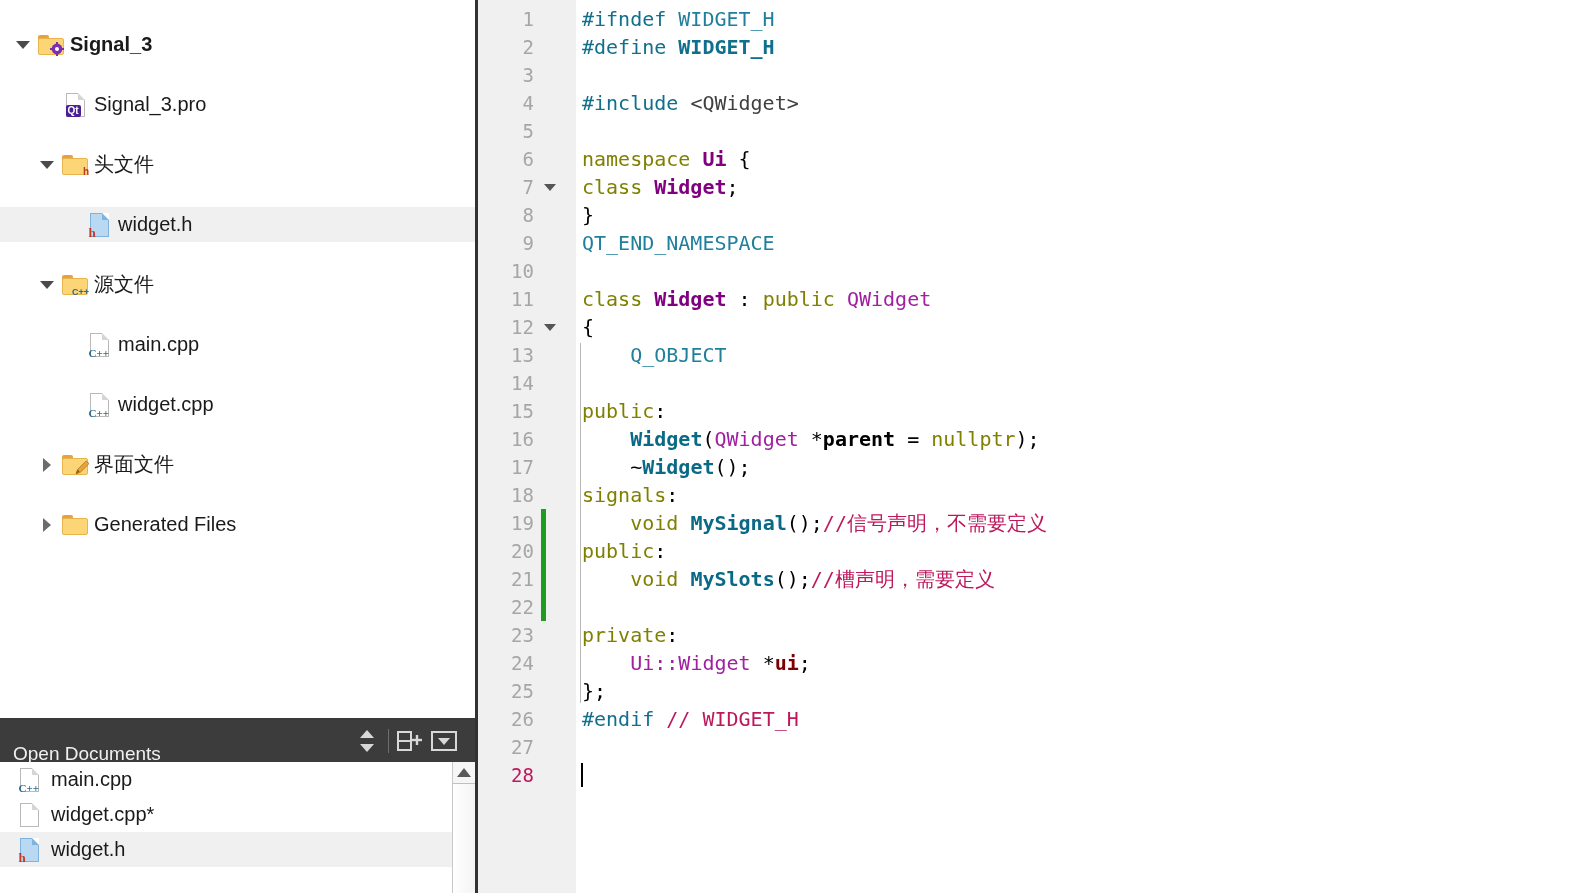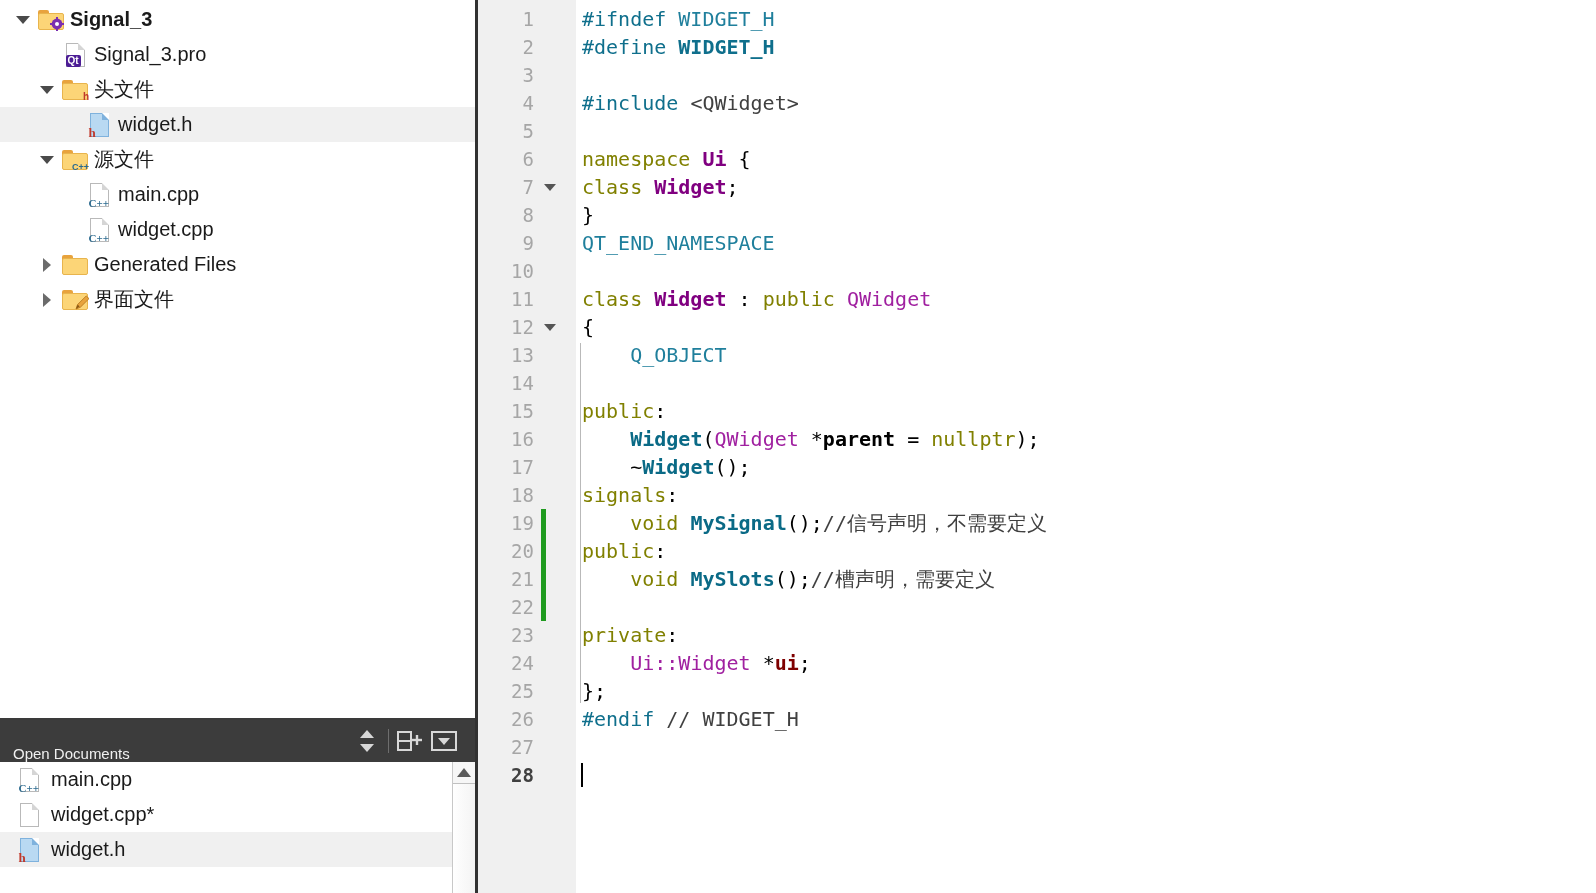--- a/index.html
+++ b/index.html
@@ -25,20 +25,21 @@
     padding-top: 2px;
     background: #ffffff;
     position: relative;
   }
   .tree-row {
     height: 35px;
     display: flex; align-items: center;
     font-size: 20px; color: #1a1a1a;
     white-space: nowrap;
     cursor: default;
+    margin-top: 25px;
   }
   .tree-row.selected { background: #f0f0f0; }
   .tree-arrow {
     width: 26px; min-width: 26px;
     display: flex; align-items: center; justify-content: center;
   }
   .tri-down, .tri-right {
     width: 0; height: 0; display: block;
   }
   .tri-down {
@@ -121,21 +122,21 @@
     border-top: 2px solid #3a3a3a;
     min-height: 0;
   }
   #open-docs-header {
     height: 42px; min-height: 42px;
     background: #3c3c3c;
     display: flex; align-items: center;
     padding: 0 14px 0 13px;
     color: #f0f0f0;
   }
-  #open-docs-title { font-size: 15px; flex: 1 1 auto; margin-top: 25px; }
+  #open-docs-title { font-size: 19px; flex: 1 1 auto; margin-top: 25px; }
   .hdr-btn {
     width: 34px; height: 34px;
     display: flex; align-items: center; justify-content: center;
     cursor: pointer;
   }
   .hdr-sep { width: 1px; height: 24px; background: #6e6e6e; margin: 0 4px; }
   #open-docs-list {
     flex: 1 1 auto;
     background: #ffffff;
     position: relative;
@@ -193,21 +194,21 @@
     position: relative;
   }
   .lnum {
     width: 58px;
     text-align: right;
     font-family: "DejaVu Sans Mono", "Liberation Mono", monospace;
     font-size: 19px;
     color: #a6a6a6;
     padding-right: 2px;
   }
-  .lnum.current { color: #404040; font-weight: bold; }
+  .lnum.current { color: #be185d; font-weight: normal; }
   .fold {
     width: 28px;
     display: flex; align-items: center; justify-content: center;
   }
   .fold .tri {
     width: 0; height: 0;
     border-left: 6px solid transparent;
     border-right: 6px solid transparent;
     border-top: 7px solid #555555;
   }
@@ -243,21 +244,21 @@
   }
 
   
   .k-pre   { color: #0f6f8c; }           
   .k-preb  { color: #0f6f8c; font-weight: bold; }
   .k-key   { color: #808000; }           
   .k-type  { color: #a020a0; }           
   .k-typeb { color: #800080; font-weight: bold; }
   .k-macro { color: #1f7f9c; }           
   .k-str   { color: #404040; }           
-  .k-cmt   { color: #404040; }           
+  .k-cmt   { color: #be185d; }           
   .k-fn    { color: #0a6a86; font-weight: bold; }  
   .k-parm  { color: #000000; font-weight: bold; }  
   .k-field { color: #7f0000; font-weight: bold; }
   .k-txt   { color: #000000; }
 </style>
 </head>
 <body>
 
 <div id="app">
 
@@ -359,40 +360,40 @@
         </div>
         <div class="tree-row">
           <span style="width: 34px; min-width: 34px;"></span>
           <span class="tree-arrow">
             <span class="tri-right"></span>
           </span>
           <span class="tree-icon">
             <span class="folder">
               <span class="tab"></span>
               <span class="body"></span>
-            </span>
-          </span>
-          <span class="tree-label">Generated Files</span>
-        </div>
-        <div class="tree-row">
-          <span style="width: 34px; min-width: 34px;"></span>
-          <span class="tree-arrow">
-            <span class="tri-right"></span>
-          </span>
-          <span class="tree-icon">
-            <span class="folder">
-              <span class="tab"></span>
-              <span class="body"></span>
               <span class="pencil"><svg width="18" height="18" viewBox="0 0 18 18">
                   <polygon points="4,14 5.6,9.5 14.2,1 17,3.6 8.4,12.2" fill="#e8a33d" stroke="#b8791f" stroke-width="0.9"></polygon>
                   <polygon points="4,14 5.6,9.5 7.6,11.6" fill="#8a5a14"></polygon>
                 </svg></span>
             </span>
           </span>
           <span class="tree-label">界面文件</span>
+        </div>
+        <div class="tree-row">
+          <span style="width: 34px; min-width: 34px;"></span>
+          <span class="tree-arrow">
+            <span class="tri-right"></span>
+          </span>
+          <span class="tree-icon">
+            <span class="folder">
+              <span class="tab"></span>
+              <span class="body"></span>
+            </span>
+          </span>
+          <span class="tree-label">Generated Files</span>
         </div>
       </div>
 
     <div id="open-docs">
       <div id="open-docs-header">
         <span id="open-docs-title">Open Documents</span>
 
         <div class="hdr-btn">
           <svg width="18" height="26" viewBox="0 0 18 26">
             <polygon points="9,2 16,10 2,10" fill="#d8d8d8"></polygon>

